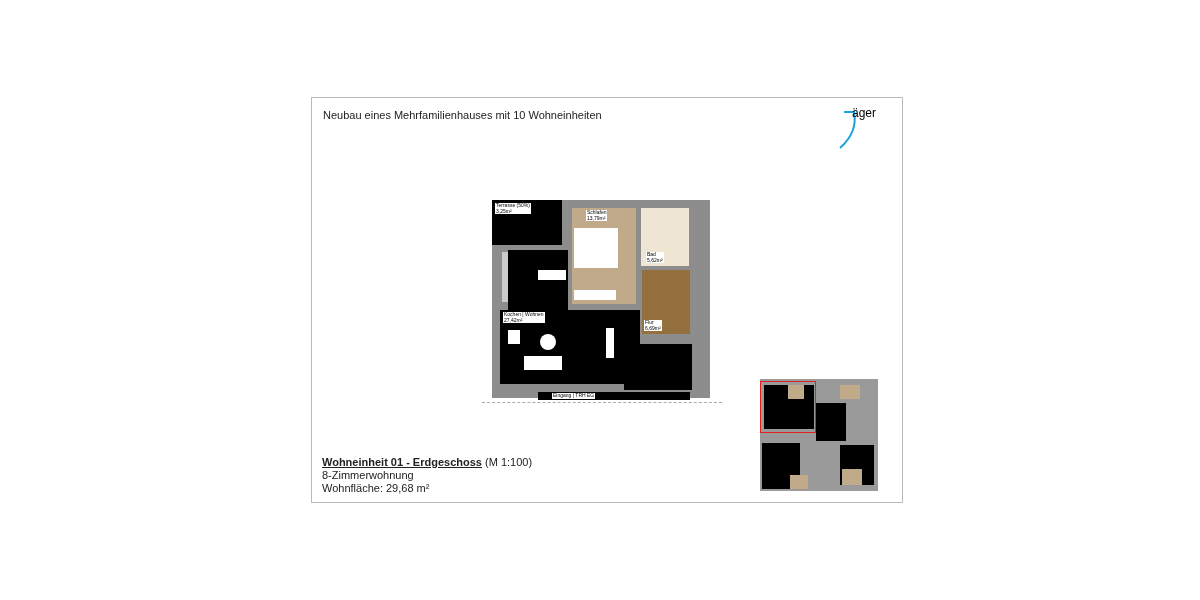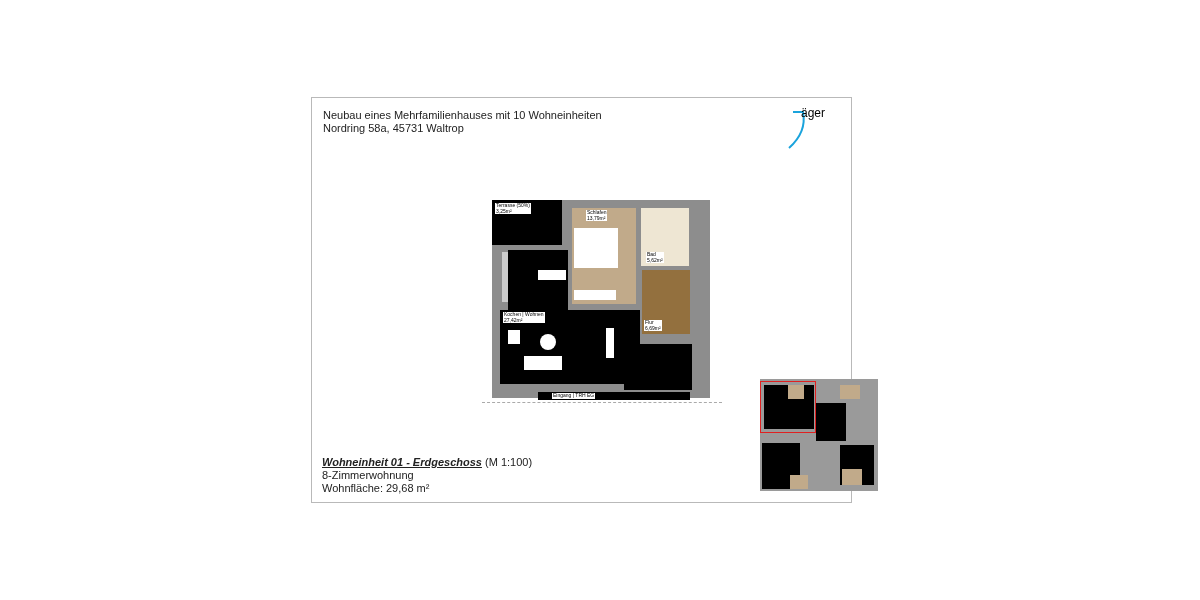--- a/index.html
+++ b/index.html
@@ -1,41 +1,40 @@
 <!DOCTYPE html>
 <html><head>
 <meta charset="utf-8">
 <style>
   html,body{margin:0;padding:0;background:#fff;}
   body{width:1200px;height:600px;position:relative;overflow:hidden;font-family:"Liberation Sans",sans-serif;}
-  .sheet{position:absolute;left:311px;top:97px;width:541px;height:406px;border:1px solid #b9b9b9;background:#fff;box-sizing:border-box;}
+  .sheet{position:absolute;left:311px;top:97px;width:592px;height:406px;border:1px solid #b9b9b9;background:#fff;box-sizing:border-box;}
   .title{position:absolute;left:11px;top:11px;font-size:11px;line-height:13px;color:#222;}
   .logo{position:absolute;right:8px;top:4px;width:62px;height:50px;}
   .logo-text{position:absolute;left:20px;top:4px;font-size:12px;color:#000000;letter-spacing:0px;}
   .caption{position:absolute;left:10px;top:358px;font-size:11px;line-height:13px;color:#222;}
-  .caption .u{text-decoration:underline;font-weight:bold;font-style:italic;}
+  .caption .u{text-decoration:underline;font-weight:bold;}
   .plan{position:absolute;left:170px;top:92px;width:240px;height:225px;}
   .abs{position:absolute;}
   .blk{background:#000;}
   .wall{background:#8d8d8d;}
   .wood1{background:#c1aa8a;}
   .wood2{background:#93703e;}
   .tile{background:#eee6d3;}
   .lbl{position:absolute;font-size:5px;line-height:5.5px;color:#000;background:#fff;padding:0 1px;}
   .white{background:#fff;}
   .mini{position:absolute;left:448px;top:281px;width:118px;height:112px;background:#9a9a9a;}
   .dash{position:absolute;border-top:1px dashed #aaa;height:0;}
 </style>
 </head>
 <body>
 
 <div class="sheet">
   <div class="title">
     <div>Neubau eines Mehrfamilienhauses mit 10 Wohneinheiten</div>
-    <div>Nordring 58a, 45731 Waltrop</div>
   </div>
 
   <div class="logo">
     <svg width="62" height="50" style="position:absolute;left:0;top:0">
       <path d="M12 10 L22 10 Q26 30 8 46" stroke="#1aa3dc" stroke-width="2" fill="none"></path>
     </svg>
     <span class="logo-text">äger</span>
   </div>
 
   <div class="plan">

